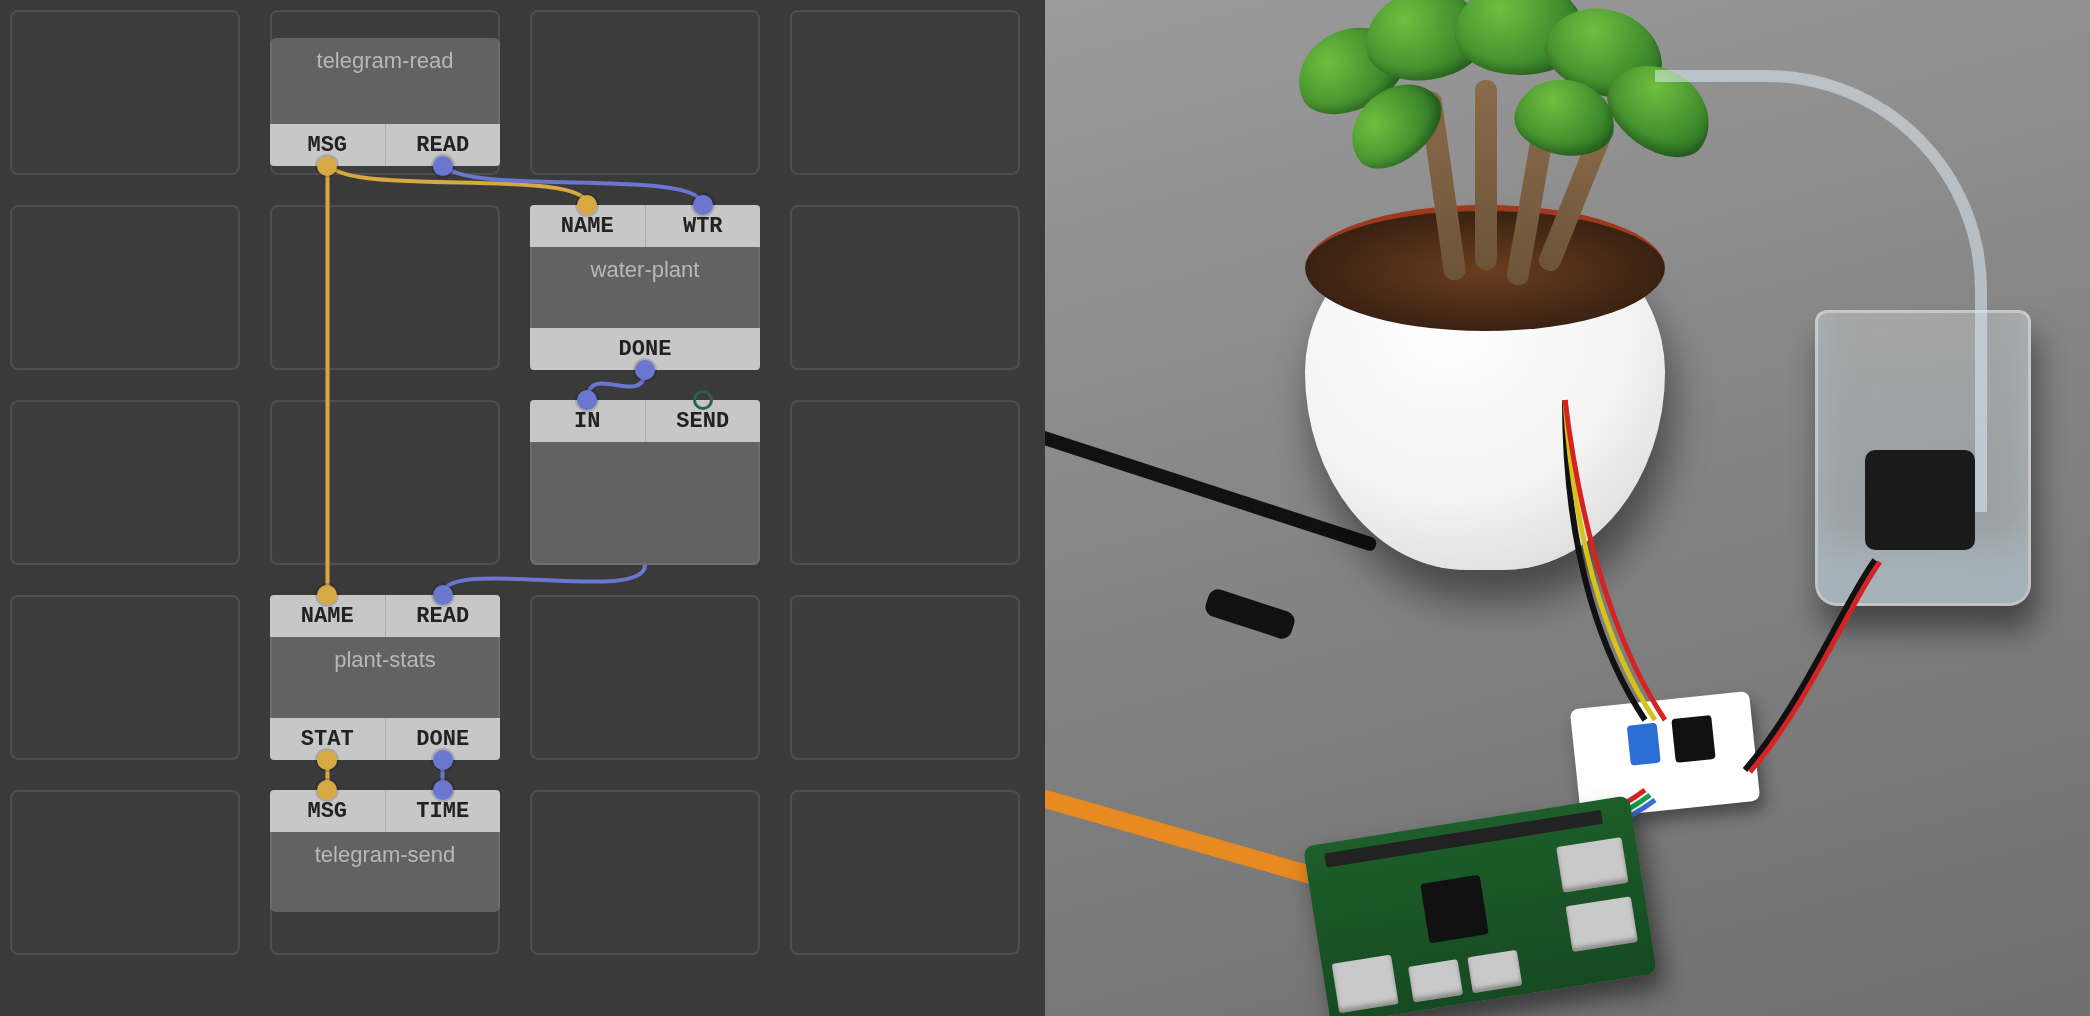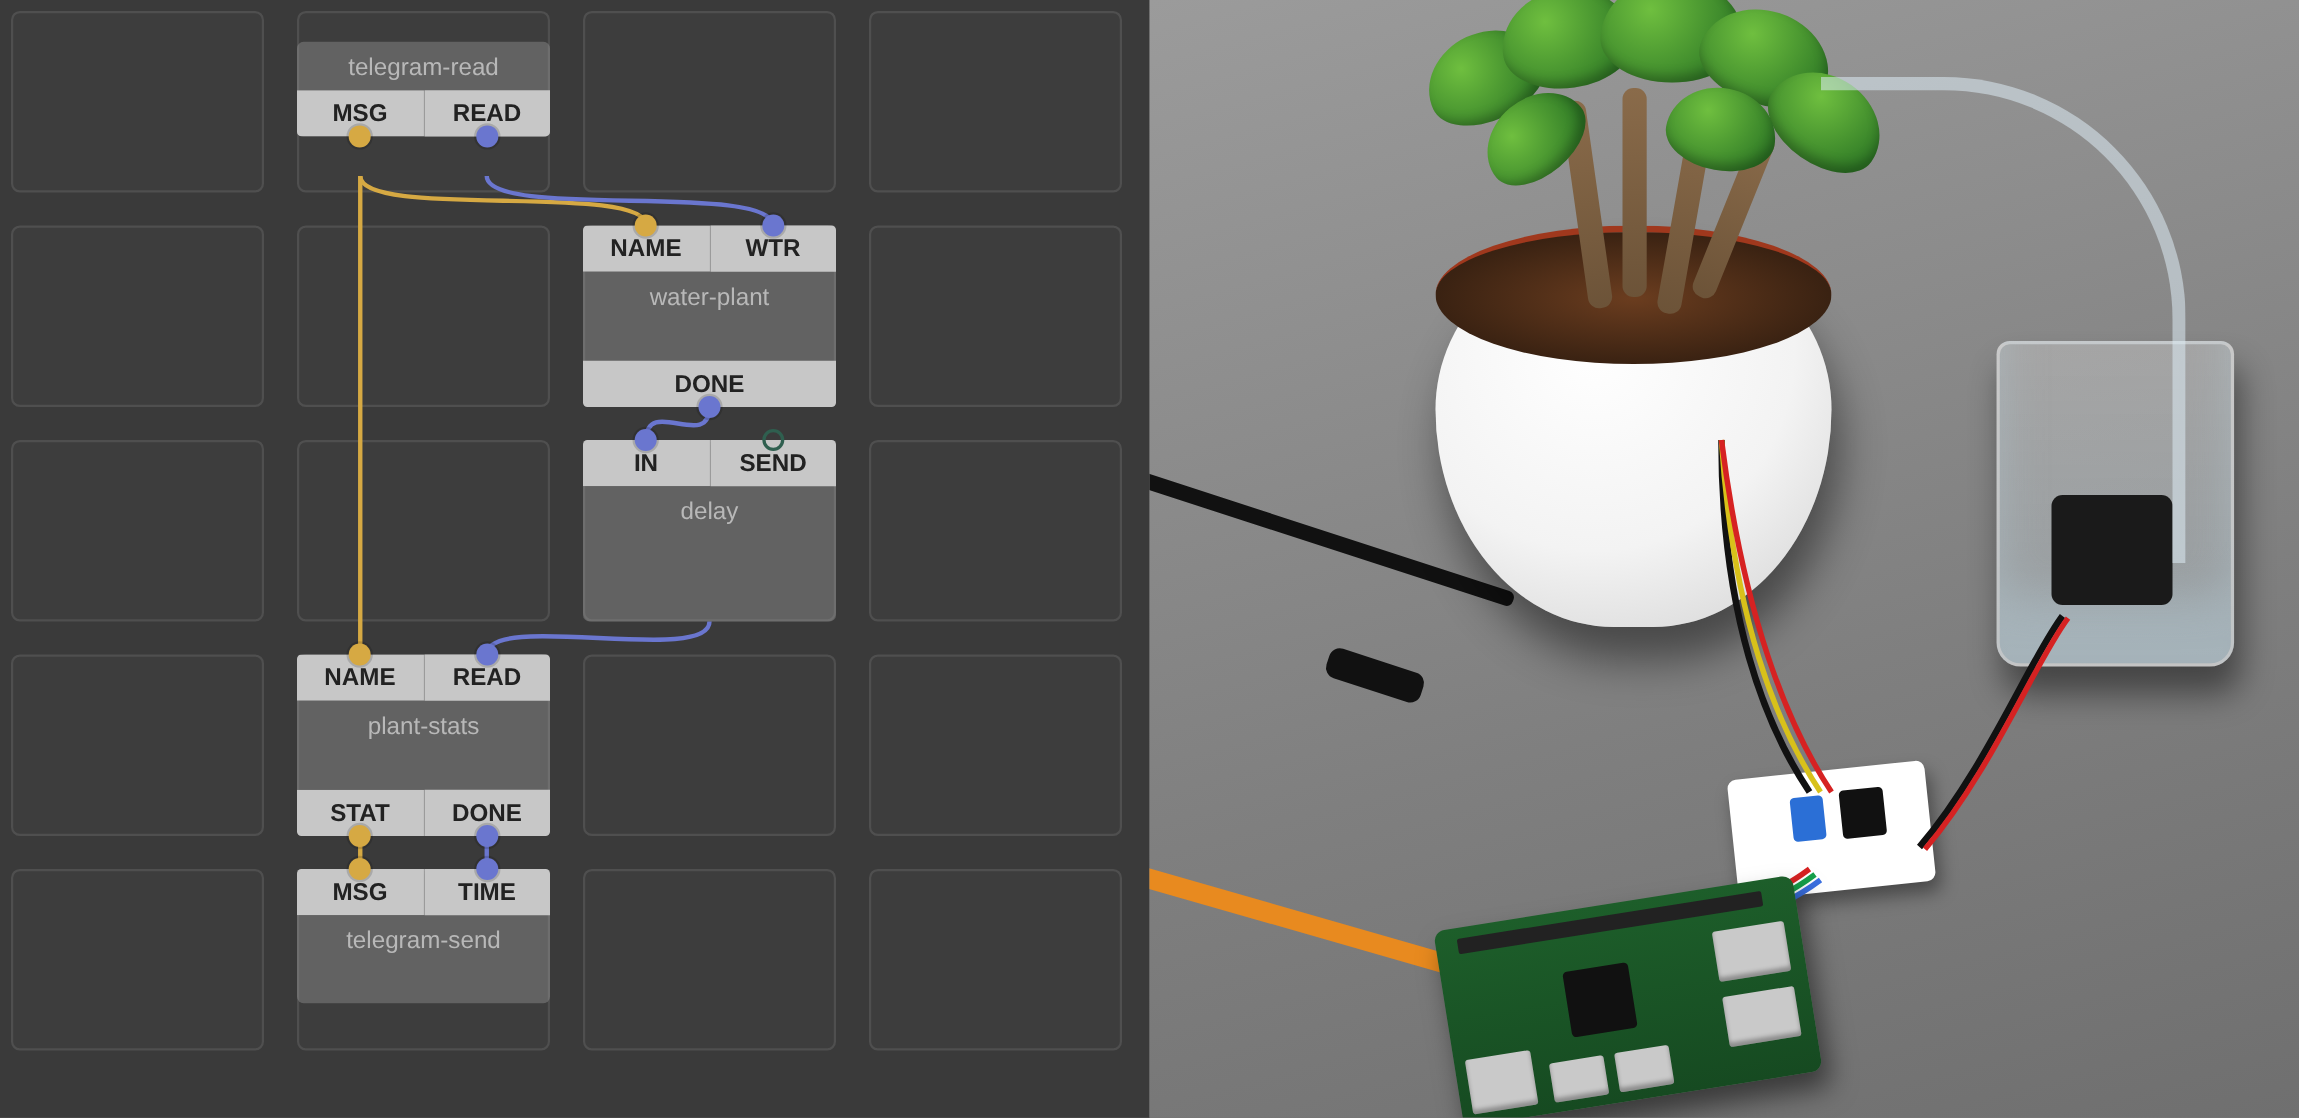--- a/index.html
+++ b/index.html
@@ -49,20 +49,21 @@
     text-align: center;
     color: #b8b8b8;
     font-size: 22px;
     font-weight: 400;
     padding: 10px 0 6px;
   }
   .port-row {
     display: flex;
     width: 100%;
     height: 42px;
+    font-family: Liberation Mono, monospace;
   }
   .port {
     flex: 1;
     background: #c7c7c7;
     color: #222;
     font-weight: 700;
     font-size: 22px;
     display: flex;
     align-items: center;
     justify-content: center;
@@ -189,21 +190,21 @@
   <svg class="wires" id="wire-layer">
       <path d="M 327.5 160 C 327.5 200, 587.5 165, 587.5 205" class="wire-gold"></path>
       <path d="M 442.5 160 C 442.5 200, 702.5 165, 702.5 205" class="wire-blue"></path>
       <path d="M 327.5 160 C 327.5 334, 327.5 421, 327.5 595" class="wire-gold"></path>
       <path d="M 645 370 C 645 410, 587.5 360, 587.5 400" class="wire-blue"></path>
       <path d="M 645 565 C 645 605, 442.5 555, 442.5 595" class="wire-blue"></path>
       <path d="M 327.5 760 C 327.5 800, 327.5 750, 327.5 790" class="wire-gold"></path>
       <path d="M 442.5 760 C 442.5 800, 442.5 750, 442.5 790" class="wire-blue"></path>
     </svg>
   <div id="node-layer">
-      <div class="node" style="left: 270px; top: 38px; width: 230px; height: 86px;">
+      <div class="node" style="left: 270px; top: 38px; width: 230px; height: 128px;">
         <div class="node-title">telegram-read</div>
         <div class="port-row bottom" style="position:absolute;left:0;right:0;bottom:0;">
           <div class="port output">
             <span>MSG</span>
             <div class="pin gold"></div>
           </div>
           <div class="port output">
             <span>READ</span>
             <div class="pin blue"></div>
           </div>
@@ -232,21 +233,20 @@
         <div class="port-row top">
           <div class="port input">
             <span>IN</span>
             <div class="pin blue"></div>
           </div>
           <div class="port input">
             <span>SEND</span>
             <div class="pin ring"></div>
           </div>
         </div>
-        <div class="node-title">delay</div>
       </div>
       <div class="node" style="left: 270px; top: 595px; width: 230px; height: 165px;">
         <div class="port-row top">
           <div class="port input">
             <span>NAME</span>
             <div class="pin gold"></div>
           </div>
           <div class="port input">
             <span>READ</span>
             <div class="pin blue"></div>

